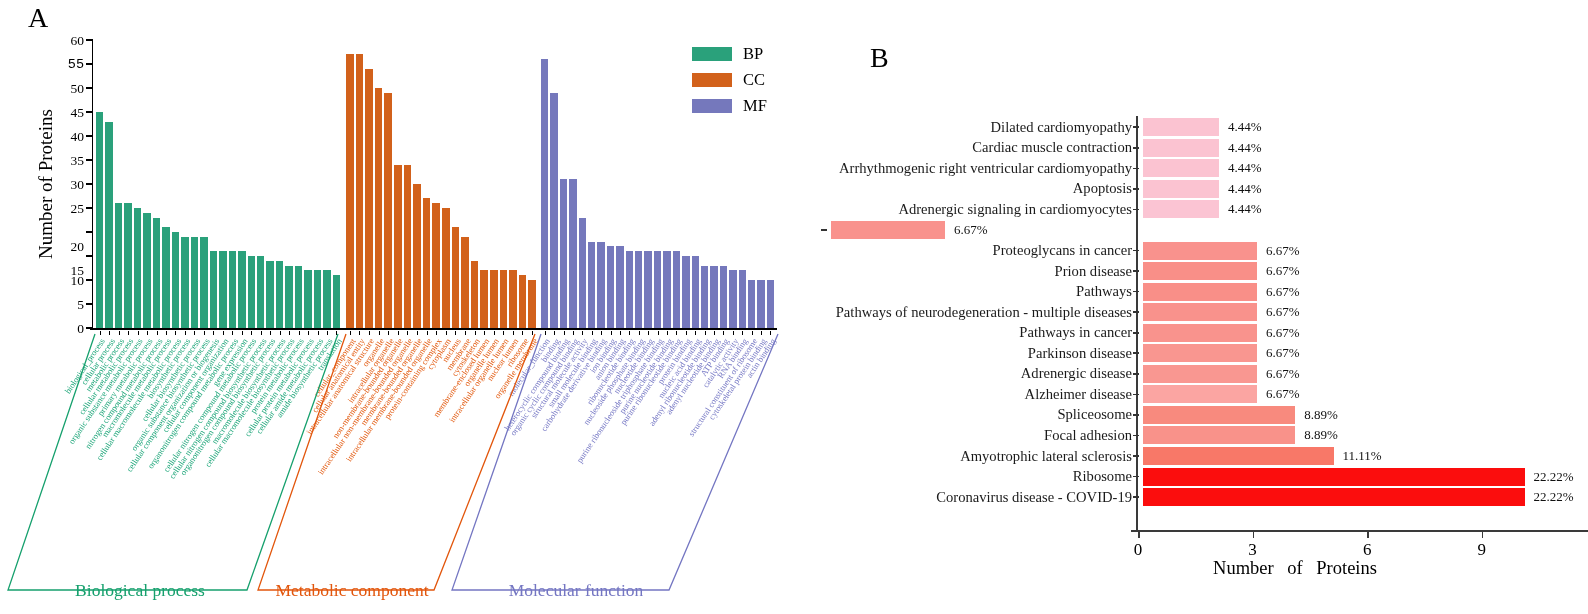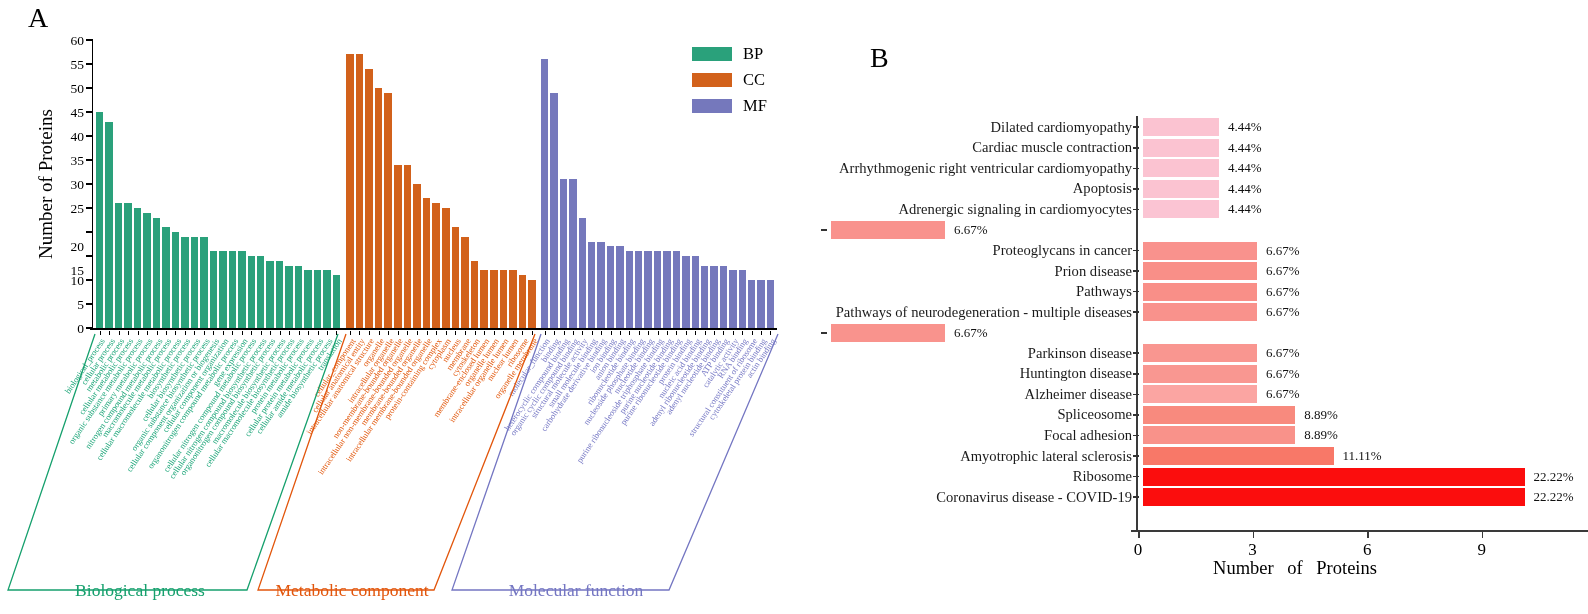--- a/index.html
+++ b/index.html
@@ -67,21 +67,21 @@
           <div class="ytick-label" style="bottom: 137px;">30</div>
           <div class="ytick-mark" style="bottom: 143.2px;"></div>
           <div class="ytick-label" style="bottom: 161px;">35</div>
           <div class="ytick-mark" style="bottom: 167.2px;"></div>
           <div class="ytick-label" style="bottom: 185px;">40</div>
           <div class="ytick-mark" style="bottom: 191.2px;"></div>
           <div class="ytick-label" style="bottom: 209px;">45</div>
           <div class="ytick-mark" style="bottom: 215.2px;"></div>
           <div class="ytick-label" style="bottom: 233px;">50</div>
           <div class="ytick-mark" style="bottom: 239.2px;"></div>
-          <div class="ytick-label" style="bottom: 257px;">55</div>
+          <div class="ytick-label" style="bottom: 257px; font-family: Liberation Mono, monospace;">55</div>
           <div class="ytick-mark" style="bottom: 263.2px;"></div>
           <div class="ytick-label" style="bottom: 281px;">60</div>
           <div class="ytick-mark" style="bottom: 287.2px;"></div>
         </div>
       <div class="bar-group" style="left:3px;width:244px">
           <div class="bar-cell" style="height: 216px; background: rgb(42, 161, 123);">
             <div class="bar-tick"></div>
             <div class="bar-label" style="color: rgb(27, 165, 120);">biological_process</div>
           </div>
           <div class="bar-cell" style="height: 206.4px; background: rgb(42, 161, 123);">
@@ -455,32 +455,33 @@
           <div class="b-bar" style="width: 114.6px; background: rgb(249, 143, 136);"></div>
           <div class="b-pct">6.67%</div>
         </div>
         <div class="b-row">
           <div class="b-label">Pathways of neurodegeneration - multiple diseases</div>
           <div class="b-row-tick"></div>
           <div class="b-bar" style="width: 114.6px; background: rgb(249, 146, 140);"></div>
           <div class="b-pct">6.67%</div>
         </div>
         <div class="b-row">
+          <div class="b-label">Pathways in cancer</div>
           <div class="b-row-tick"></div>
           <div class="b-bar" style="width: 114.6px; background: rgb(249, 147, 141);"></div>
           <div class="b-pct">6.67%</div>
         </div>
         <div class="b-row">
           <div class="b-label">Parkinson disease</div>
           <div class="b-row-tick"></div>
           <div class="b-bar" style="width: 114.6px; background: rgb(249, 150, 144);"></div>
           <div class="b-pct">6.67%</div>
         </div>
         <div class="b-row">
-          <div class="b-label">Huntington disease</div>
+          <div class="b-label">Adrenergic disease</div>
           <div class="b-row-tick"></div>
           <div class="b-bar" style="width: 114.6px; background: rgb(249, 151, 145);"></div>
           <div class="b-pct">6.67%</div>
         </div>
         <div class="b-row">
           <div class="b-label">Alzheimer disease</div>
           <div class="b-row-tick"></div>
           <div class="b-bar" style="width: 114.6px; background: rgb(251, 165, 162);"></div>
           <div class="b-pct">6.67%</div>
         </div>

